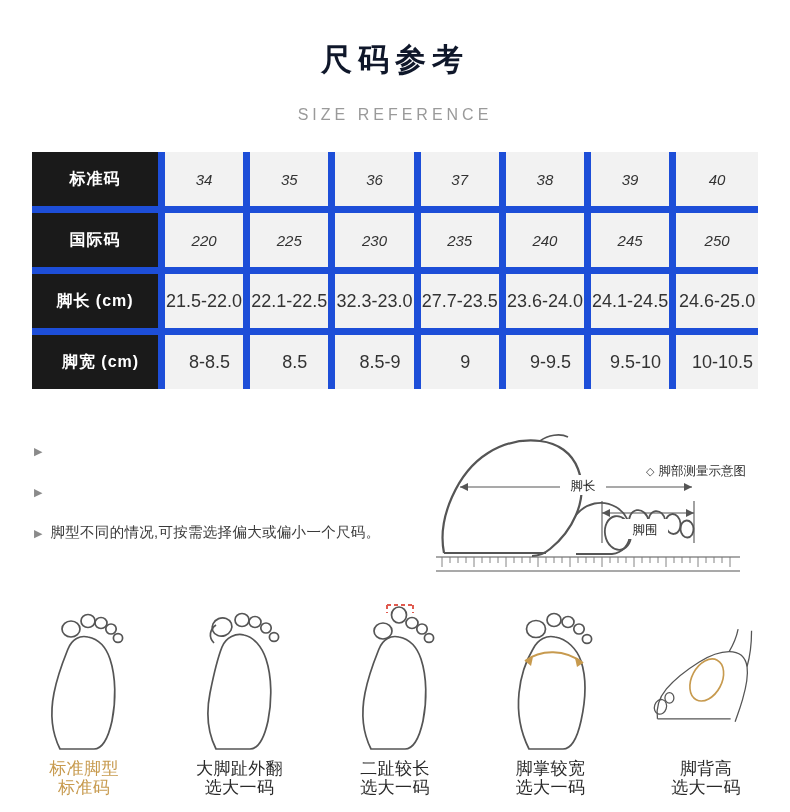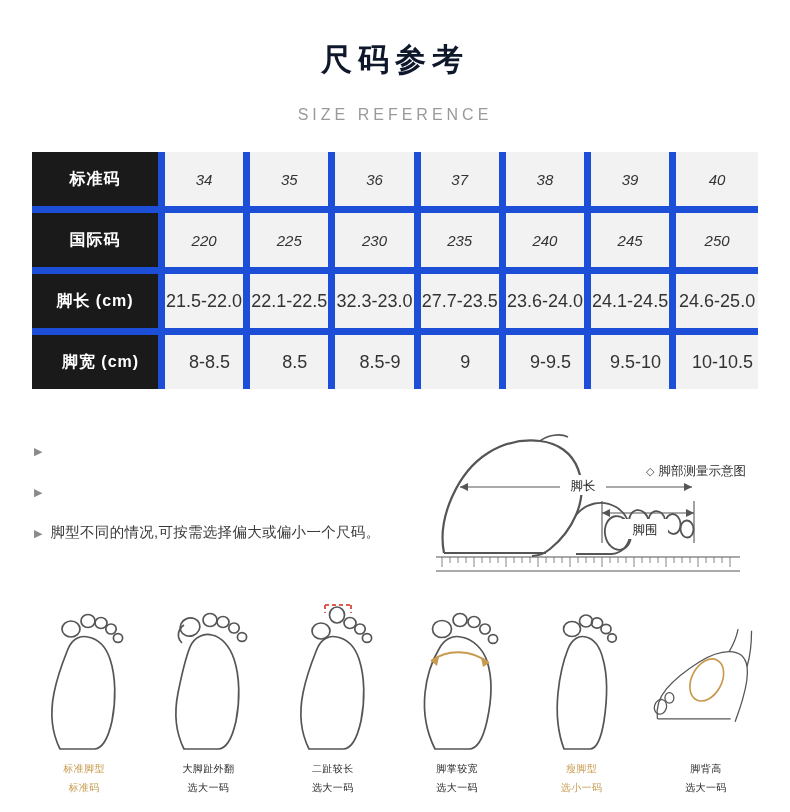--- a/index.html
+++ b/index.html
@@ -129,21 +129,21 @@
     text-align: center;
   }
   .foot-item .art {
     height: 160px;
     display: flex;
     align-items: flex-end;
     justify-content: center;
   }
   .foot-item .caption {
     margin-top: 6px;
-    font-size: 10px;
+    font-size: 17px;
     line-height: 19px;
     color: #2a2a2a;
     letter-spacing: 0.4px;
   }
   .foot-item .caption.accent {
     color: #c79a4e;
   }
 </style>
 </head>
 <body>
@@ -376,38 +376,20 @@
           <polygon points="80,62 72,57 74,66" fill="#c79a4e" stroke="none"></polygon>
         </g>
       </svg>
     </div>
     <div class="caption">
       <div>脚掌较宽</div>
       <div>选大一码</div>
     </div>
   </div>
 
-  <div class="foot-item">
-    <div class="art">
-      <svg width="96" height="152" viewBox="0 0 96 152">
-        <g fill="none" stroke="#555" stroke-width="1.7">
-          <path d="M30 148 C24 132 22 112 24 92 C26 72 30 58 34 48 C38 38 45 34 52 36 C60 38 66 46 69 58 C74 76 73 100 70 120 C67 138 62 148 56 148 Z"></path>
-          <ellipse cx="38" cy="28" rx="8.5" ry="7.5"></ellipse>
-          <ellipse cx="52" cy="20" rx="6.5" ry="6"></ellipse>
-          <ellipse cx="63" cy="22" rx="5.6" ry="5.2"></ellipse>
-          <ellipse cx="72" cy="28" rx="5" ry="4.6"></ellipse>
-          <ellipse cx="78" cy="37" rx="4.3" ry="4.1"></ellipse>
-        </g>
-      </svg>
-    </div>
-    <div class="caption accent">
-      <div>瘦脚型</div>
-      <div>选小一码</div>
-    </div>
-  </div>
 
   <div class="foot-item">
     <div class="art">
       <svg width="150" height="152" viewBox="0 0 150 152">
         <g fill="none" stroke="#555" stroke-width="1.7">
           <path d="M10 132 C8 118 12 104 22 92 C34 78 50 66 66 56 C80 47 94 42 106 42 C120 42 128 50 130 62 C132 76 128 92 124 106 C120 120 116 130 114 136"></path>
           <path d="M10 132 L108 132"></path>
           <path d="M106 42 C112 32 116 22 118 12"></path>
           <path d="M130 62 C134 48 136 30 136 14"></path>
 

